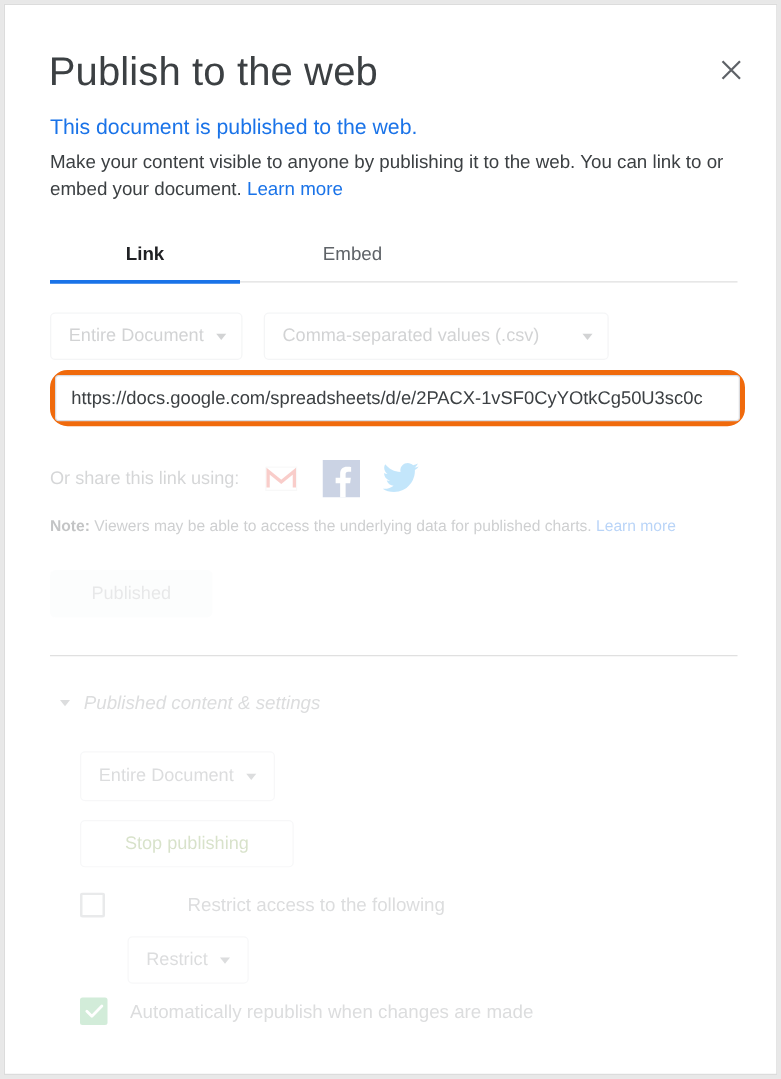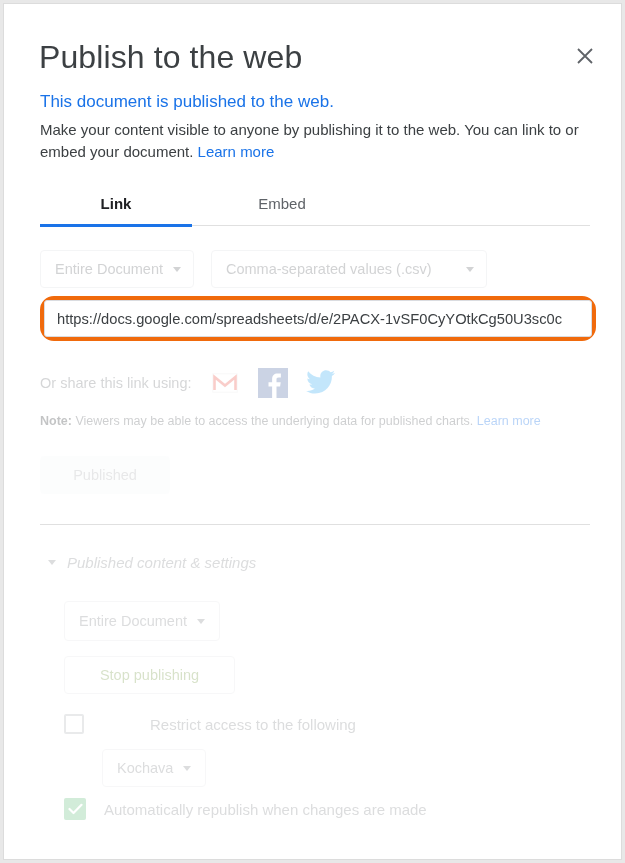--- a/index.html
+++ b/index.html
@@ -381,21 +381,21 @@
     </div>
 
     <div id="stop-publishing-button">Stop publishing</div>
 
     <div id="restrict-row">
       <div class="checkbox-empty"></div>
       <div class="cb-label">Restrict access to the following</div>
     </div>
 
     <div id="restrict-select">
-      <span>Kochava</span>
+      <span>Restrict</span>
       <span class="caret"></span>
     </div>
 
     <div id="auto-republish-row">
       <div class="checkbox-checked">
         <svg width="15" height="12" viewBox="0 0 15 12">
           <path d="M1.5 6 L5.5 10 L13.5 1.8" stroke="#ffffff" stroke-width="2.2" fill="none" stroke-linecap="round" stroke-linejoin="round"></path>
         </svg>
       </div>
       <div class="cb-label">Automatically republish when changes are made</div>

